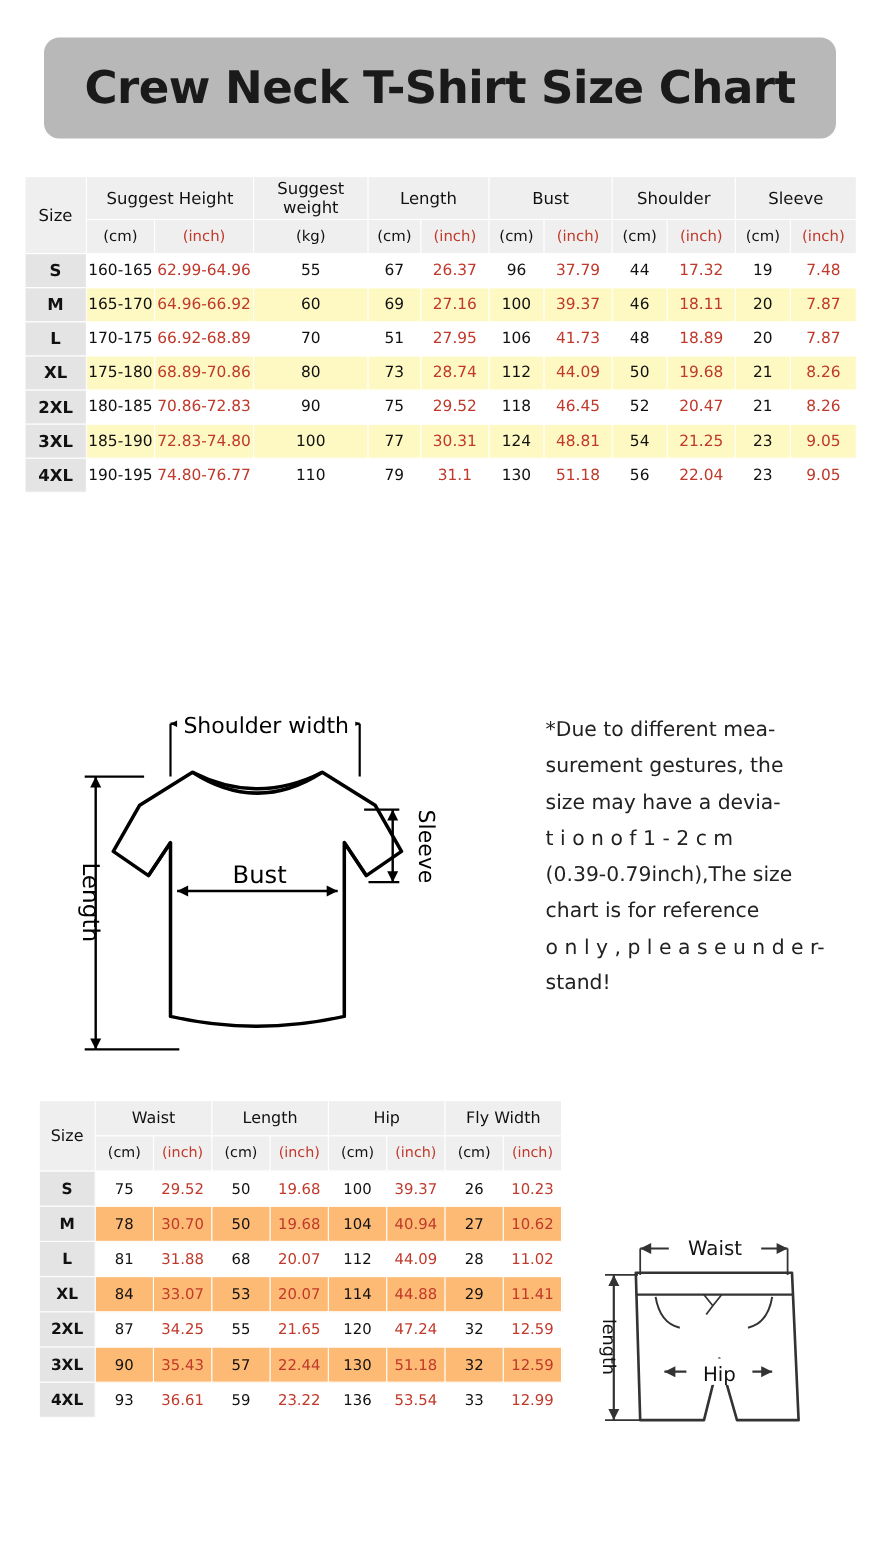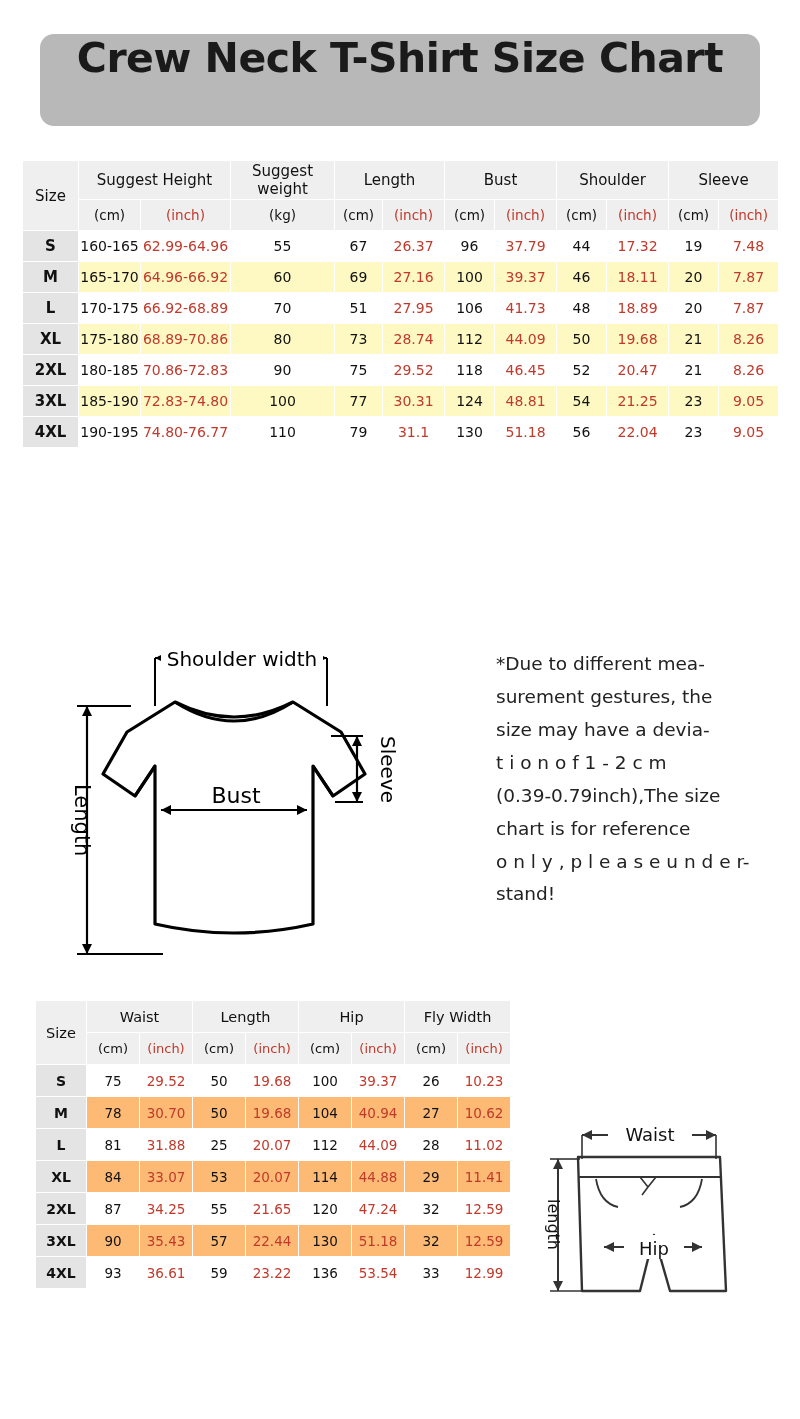--- a/index.html
+++ b/index.html
@@ -19,20 +19,21 @@
   
   .title-banner {
     position: absolute;
     left: 40px;
     top: 34px;
     width: 720px;
     height: 92px;
     background: #b8b8b8;
     border-radius: 14px;
     display: flex;
+    align-items: center;
     justify-content: center;
   }
   .title-banner .title-text {
     font-family: "DejaVu Sans", sans-serif;
     font-size: 41px;
     font-weight: bold;
     color: #1a1a1a;
     letter-spacing: -0.5px;
     white-space: nowrap;
   }
@@ -401,21 +402,21 @@
       <td class="inch">19.68</td>
       <td class="cm">104</td>
       <td class="inch">40.94</td>
       <td class="cm">27</td>
       <td class="inch">10.62</td>
     </tr>
     <tr class="row-a">
       <td class="size-cell">L</td>
       <td class="cm">81</td>
       <td class="inch">31.88</td>
-      <td class="cm">25</td>
+      <td class="cm">68</td>
       <td class="inch">20.07</td>
       <td class="cm">112</td>
       <td class="inch">44.09</td>
       <td class="cm">28</td>
       <td class="inch">11.02</td>
     </tr>
     <tr class="row-b">
       <td class="size-cell">XL</td>
       <td class="cm">84</td>
       <td class="inch">33.07</td>

